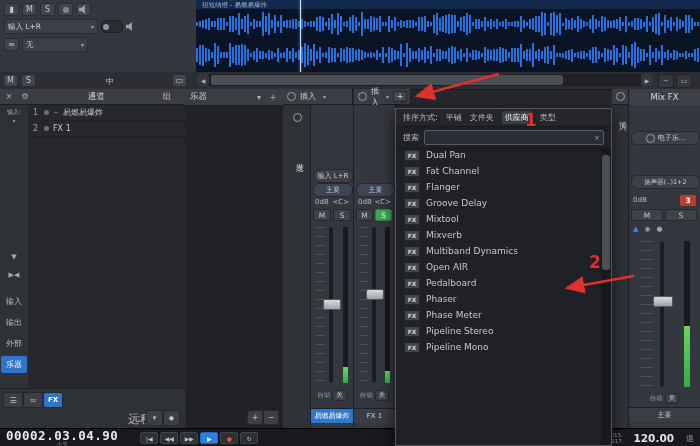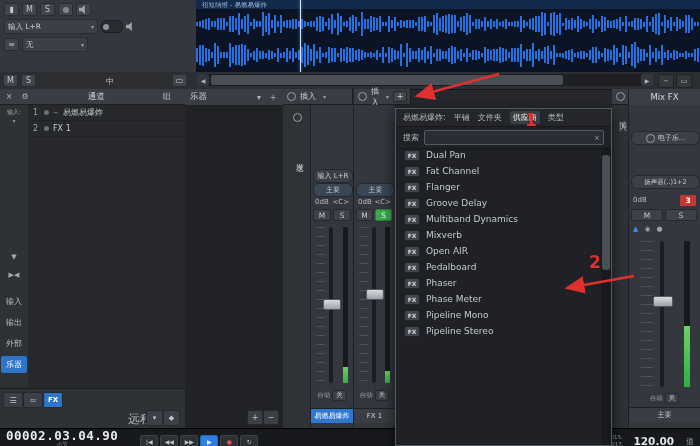--- a/index.html
+++ b/index.html
@@ -105,21 +105,21 @@
   .searchinput{flex:1;background:transparent;border:none;outline:none;color:#d6d9dc;font-size:8px;height:11px;padding:0 3px;min-width:0;}
   .clearicon{width:12px;font-size:7px;color:#9aa0a6;text-align:center;}
   .pluginlist{position:absolute;left:0;top:38px;right:11px;bottom:0;overflow:hidden;}
   .plugin-row{height:16px;display:flex;align-items:center;gap:6px;padding:0 8px;font-size:9px;color:#c6c9cd;}
   .plugin-row.selected{background:#2a76cd;color:#fff;}
   .fx-badge{width:14px;height:9px;background:#41454c;border:1px solid #23252a;border-radius:2px;font-size:6px;font-weight:bold;color:#d2d5d9;display:flex;align-items:center;justify-content:center;flex:0 0 auto;}
   .vscroll{position:absolute;right:0;top:38px;width:10px;bottom:0;background:#17191d;}
   .vthumb{position:absolute;left:1px;top:8px;width:8px;height:115px;background:#4b4f56;border-radius:3px;}
 
   
-  .bottombar{position:absolute;left:0;top:428px;width:700px;height:18px;background:#17191d;display:flex;align-items:flex-end;border-top:1px solid #000;}
+  .bottombar{position:absolute;left:0;top:428px;width:700px;height:18px;background:#17191d;display:flex;align-items:center;border-top:1px solid #000;}
   .timeblock{display:flex;flex-direction:column;align-items:center;margin-left:6px;}
   .timetext{font-family:"DejaVu Sans Mono",monospace;font-size:12.5px;font-weight:bold;color:#e8eaee;line-height:12px;letter-spacing:.5px;}
   .timeunit{font-size:5.5px;color:#8b8f94;line-height:5px;}
   .transport{display:flex;gap:2px;margin-left:22px;}
   .tbtn{width:18px;height:12px;background:#2c2f34;border:1px solid #404349;border-radius:2px;font-size:6px;color:#c0c3c7;display:flex;align-items:center;justify-content:center;padding:0;}
   .tbtn.play{background:#2d7fe0;border-color:#1f67bd;color:#fff;}
   .tbtn.rec{color:#e05252;}
   .meters{margin-left:auto;display:flex;flex-direction:column;font-size:5.5px;color:#9ba0a5;line-height:6.5px;margin-right:10px;}
   .tempo{font-size:10.5px;font-weight:bold;color:#dfe2e6;margin-right:12px;}
   .rlabel{font-size:8px;color:#9a9ea3;margin-right:6px;}
@@ -678,21 +678,21 @@
     </div>
     <div class="autorow" style="top:288px">
       <span>自动</span>
       <span class="tinybox">关</span>
     </div>
     <div class="plate" style="top:302px">主要</div>
   </div>
 
   <div class="popup">
     <div class="sortrow">
-      <span>易燃易爆炸:</span>
+      <span>排序方式:</span>
       <span class="sorttab">平铺</span>
       <span class="sorttab">文件夹</span>
       <span class="sorttab selected">供应商</span>
       <span class="sorttab">类型</span>
     </div>
     <div class="searchrow">
       <span>搜索</span>
       <div class="searchbox">
         <input class="searchinput" style="">
         <span class="clearicon">×</span>
@@ -710,49 +710,53 @@
         <div class="plugin-row">
           <span class="fx-badge">FX</span>
           <span>Flanger</span>
         </div>
         <div class="plugin-row">
           <span class="fx-badge">FX</span>
           <span>Groove Delay</span>
         </div>
         <div class="plugin-row">
           <span class="fx-badge">FX</span>
+          <span>Mixtool</span>
+        </div>
+        <div class="plugin-row">
+          <span class="fx-badge">FX</span>
+          <span>Mixverb</span>
+        </div>
+        <div class="plugin-row">
+          <span class="fx-badge">FX</span>
           <span>Multiband Dynamics</span>
         </div>
         <div class="plugin-row">
           <span class="fx-badge">FX</span>
-          <span>Mixverb</span>
-        </div>
-        <div class="plugin-row">
-          <span class="fx-badge">FX</span>
           <span>Open AIR</span>
         </div>
         <div class="plugin-row">
           <span class="fx-badge">FX</span>
           <span>Pedalboard</span>
         </div>
         <div class="plugin-row">
           <span class="fx-badge">FX</span>
           <span>Phaser</span>
         </div>
         <div class="plugin-row">
           <span class="fx-badge">FX</span>
           <span>Phase Meter</span>
         </div>
         <div class="plugin-row">
           <span class="fx-badge">FX</span>
+          <span>Pipeline Stereo</span>
+        </div>
+        <div class="plugin-row">
+          <span class="fx-badge">FX</span>
           <span>Pipeline Mono</span>
-        </div>
-        <div class="plugin-row">
-          <span class="fx-badge">FX</span>
-          <span>Pipeline Stereo</span>
         </div>
       </div>
     <div class="vscroll">
       <div class="vthumb"></div>
     </div>
   </div>
 
   <div class="bottombar">
     <div class="timeblock">
       <span class="timetext">00002.03.04.90</span>

